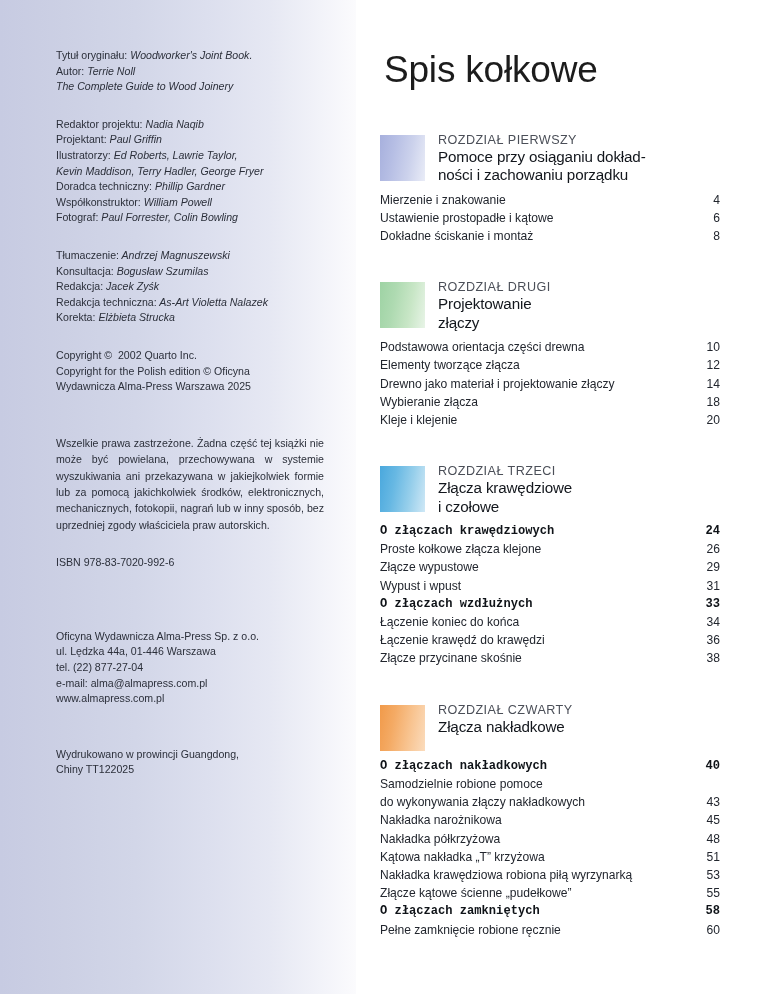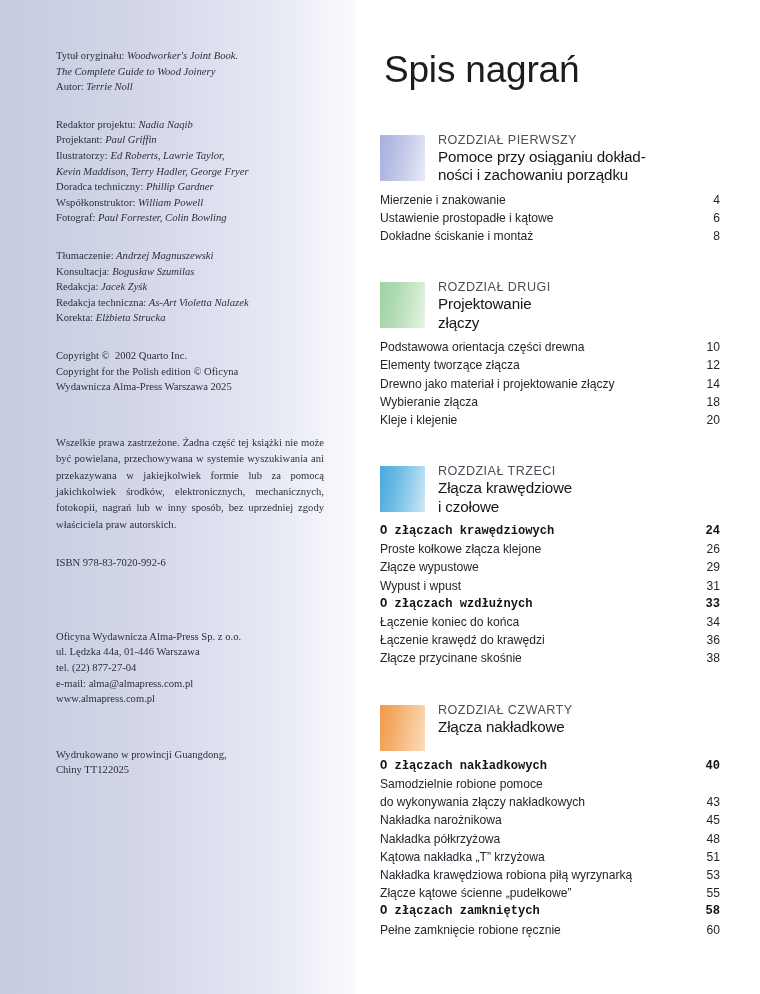--- a/index.html
+++ b/index.html
@@ -38,21 +38,20 @@
         #fbfbfd 100%);
   }
   .imprint {
     position: absolute;
     left: 56px;
     top: 48px;
     width: 268px;
     font-size: 10.6px;
     line-height: 15.6px;
     color: #2b2f3a;
-    font-family: Liberation Serif, serif;
   }
   .imprint .blk { margin-bottom: 22px; }
   .imprint .blk:last-child { margin-bottom: 6px; }
   .imprint .ln { white-space: pre-wrap; }
   .imprint em {
     font-style: italic;
   }
   .legal {
     text-align: justify;
     line-height: 16.4px;
@@ -145,22 +144,22 @@
 </head>
 <body>
 
 <div class="page">
 
   <div class="left-panel">
     <div class="imprint">
 
       <div class="blk">
         <div class="ln">Tytuł oryginału:<em> Woodworker's Joint Book.</em></div>
+        <div class="ln">Autor:<em> Terrie Noll</em></div>
         <div class="ln"><em>The Complete Guide to Wood Joinery</em></div>
-        <div class="ln">Autor:<em> Terrie Noll</em></div>
       </div>
 
       <div class="blk">
         <div class="ln">Redaktor projektu:<em> Nadia Naqib</em></div>
         <div class="ln">Projektant:<em> Paul Griffin</em></div>
         <div class="ln">Ilustratorzy:<em> Ed Roberts, Lawrie Taylor,</em></div>
         <div class="ln"><em>Kevin Maddison, Terry Hadler, George Fryer</em></div>
         <div class="ln">Doradca techniczny:<em> Phillip Gardner</em></div>
         <div class="ln">Współkonstruktor:<em> William Powell</em></div>
         <div class="ln">Fotograf:<em> Paul Forrester, Colin Bowling</em></div>
@@ -203,21 +202,21 @@
 
       <div class="blk">
         <div class="ln">Wydrukowano w prowincji Guangdong,</div>
         <div class="ln">Chiny TT122025</div>
       </div>
 
     </div>
   </div>
 
   <div class="toc-panel">
-    <div class="toc-title">Spis nagrań</div>
+    <div class="toc-title">Spis kołkowe</div>
 
     <div class="chapters">
 
       <div class="chapter">
         <div class="chap-head">
           <div class="swatch sw-1"></div>
           <div class="chap-titles">
             <div class="chap-kicker">ROZDZIAŁ PIERWSZY</div>
             <div class="chap-name">Pomoce przy osiąganiu dokład-</div>
             <div class="chap-name">ności i zachowaniu porządku</div>

